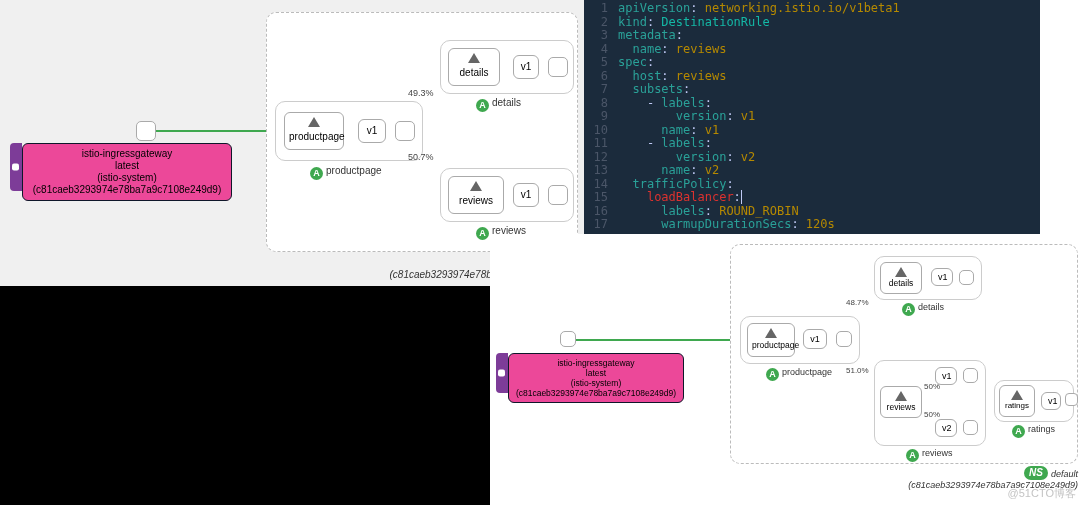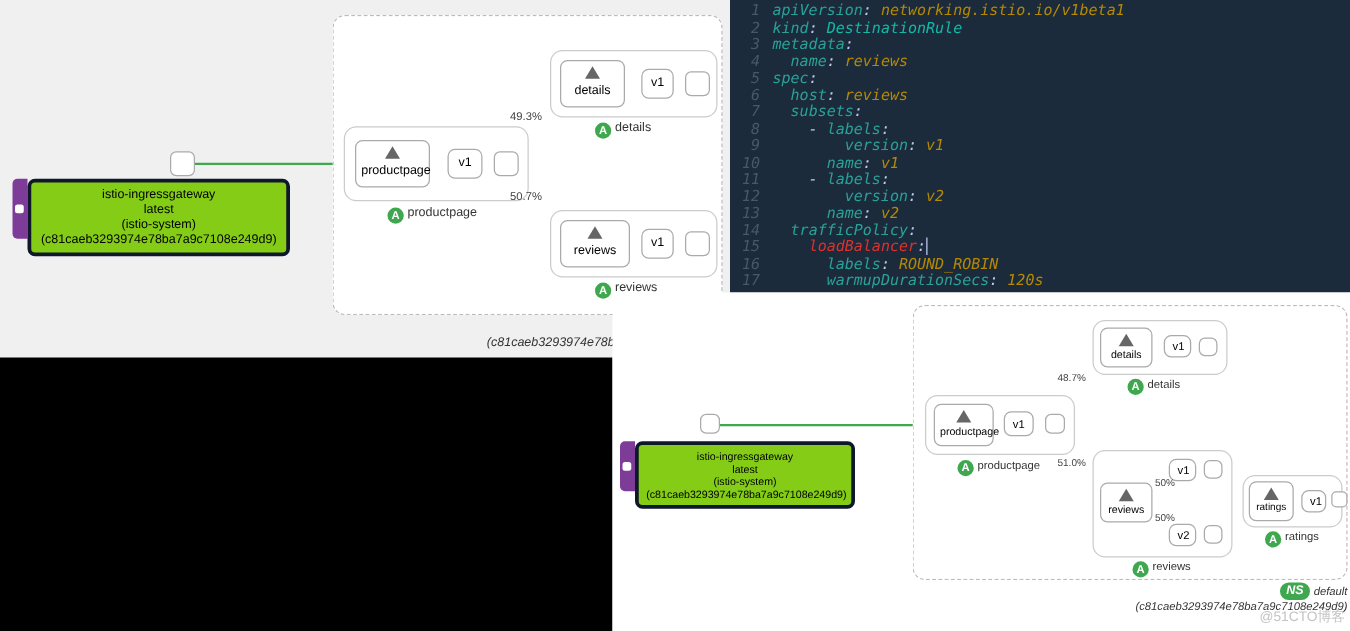--- a/index.html
+++ b/index.html
@@ -1,19 +1,19 @@
 <!DOCTYPE html>
 <html><head>
 <meta charset="utf-8">
 <style>
   * { box-sizing: border-box; }
   body { margin:0; width:1080px; height:505px; background:#fff; font-family: Helvetica, Arial, sans-serif; font-size:11px; position:relative; overflow:hidden; }
   .quad { position:absolute; }
   .tl { left:0; top:0; width:584px; height:286px; background:#f0f0f0; }
-  .tr { left:584px; top:0; width:496px; height:234px; background:#1b2b3c;font-style:italic; }
+  .tr { left:584px; top:0; width:456px; height:234px; background:#1b2b3c; }
   .bl { left:0; top:286px; width:490px; height:219px; background:#000; }
   .br { left:490px; top:234px; width:590px; height:271px; background:#fff; }
 
   
   .code { color:#c0caf5; font-family: Menlo, monospace; font-size:12px; line-height:13.5px; padding:2px 0 0 0; }
   .code .ln { color:#4b5668; display:inline-block; width:34px; text-align:right; padding-right:10px; user-select:none; }
   .code .row { white-space:pre; }
   .k-cyan { color:#2aa198; }
   .k-orange { color:#14b8a6; }
   .k-yellow { color:#b58900; }
@@ -27,21 +27,21 @@
   .ns-box { position:absolute; border:1px dashed #bbb; border-radius:10px; background:#fff; }
   .cluster { position:absolute; border:1px solid #ccc; border-radius:10px; background:#fff; }
   .svc { position:absolute; border:1px solid #aaa; border-radius:6px; background:#fff; text-align:center; font-size:10px; padding:18px 4px 4px 4px; }
   .svc::before { content:""; position:absolute; left:50%; top:4px; transform:translateX(-50%); width:0; height:0; border-left:6px solid transparent; border-right:6px solid transparent; border-bottom:10px solid #666; }
   .pill { position:absolute; border:1px solid #aaa; border-radius:6px; background:#fff; text-align:center; font-size:10px; line-height:22px; height:24px; padding:0 6px; }
   .sq { position:absolute; width:20px; height:20px; border:1px solid #aaa; border-radius:5px; background:#fff; }
   .app-label { position:absolute; font-size:10px; color:#333; }
   .app-label .dot { display:inline-block; width:13px; height:13px; border-radius:50%; background:#3fa84f; color:#fff; text-align:center; line-height:13px; font-size:9px; font-weight:bold; margin-right:3px; vertical-align:-2px; }
   .ns-tag { display:inline-block; background:#3fa84f; color:#fff; font-size:10px; font-weight:bold; border-radius:8px; padding:0 5px; line-height:14px; margin-right:3px; vertical-align:1px; }
   .ns-caption { position:absolute; left:0; right:0; text-align:right; font-size:10px; color:#333;font-style:italic; }
-  .gw { position:absolute; border:3px solid #0f172a; border-radius:6px; background:#84cc16; text-align:center; padding:4px 6px; font-size:10px; line-height:12px; }
+  .gw { position:absolute; border:1px solid #0f172a; border-radius:6px; background:#ec4899; text-align:center; padding:4px 6px; font-size:10px; line-height:12px; }
   .gw-bar { position:absolute; background:#7d3c98; border-radius:4px 0 0 4px; width:12px; }
   .gw-bar .wht { position:absolute; left:2px; top:50%; transform:translateY(-50%); width:7px; height:7px; background:#fff; border-radius:2px; }
   .pct { position:absolute; font-size:9px; color:#444; }
   .wm { position:absolute; color:#c4c4c4; font-size:11px; }
 </style>
 </head>
 <body>
 
 <div class="quad tl">
   <svg class="edges" width="584" height="286">

